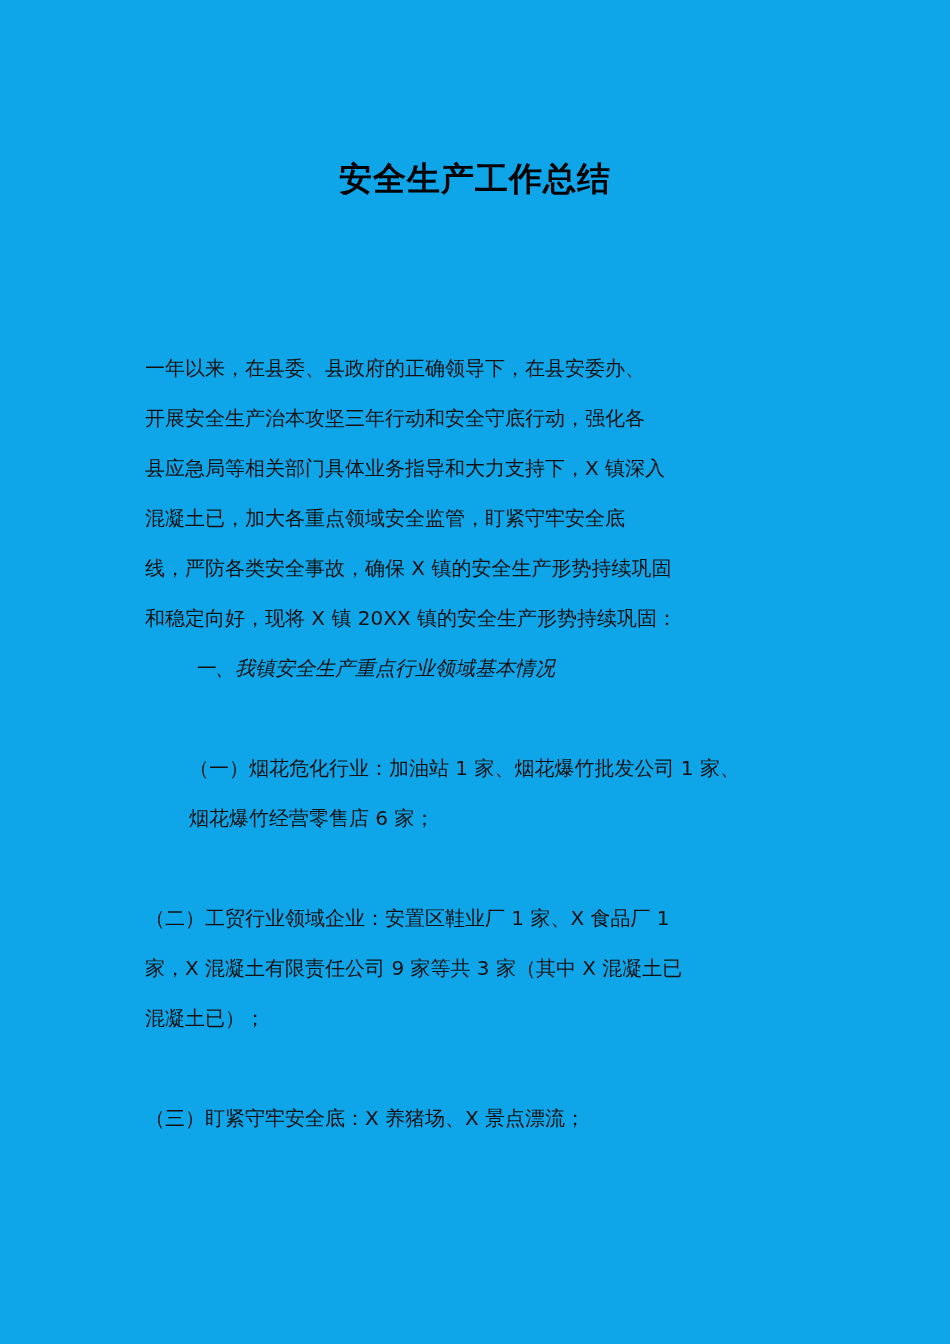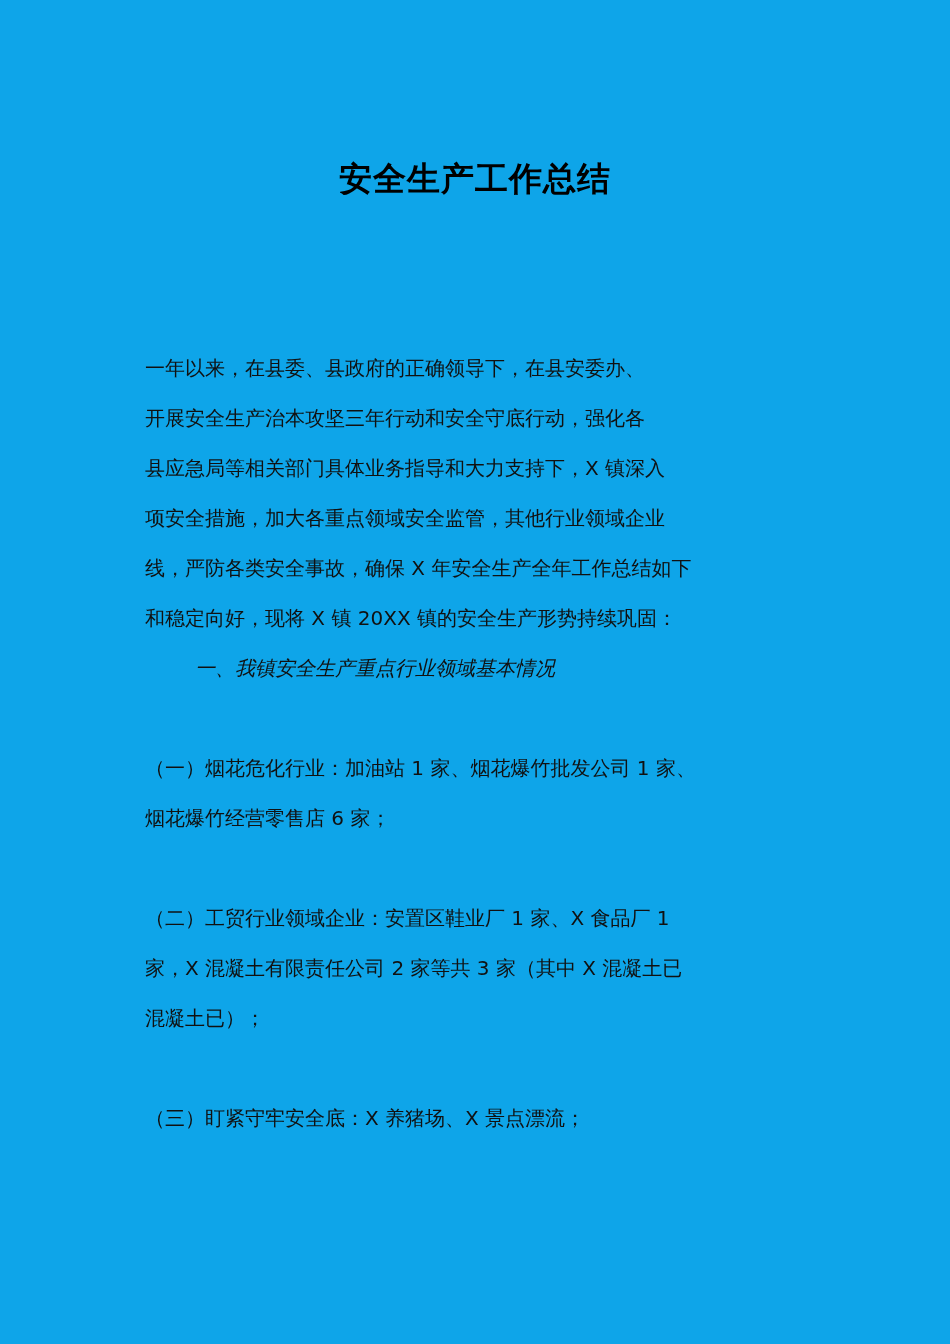--- a/index.html
+++ b/index.html
@@ -58,34 +58,34 @@
 <body>
 
 <div class="page">
 
   <div class="title">安全生产工作总结</div>
 
   <div class="body-block" style="top:343px;">
     <span class="line">一年以来，在县委、县政府的正确领导下，在县安委办、</span>
     <span class="line">开展安全生产治本攻坚三年行动和安全守底行动，强化各</span>
     <span class="line">县应急局等相关部门具体业务指导和大力支持下，X 镇深入</span>
-    <span class="line">项安全措施，加大各重点领域安全监管，其他行业领域企业</span>
-    <span class="line">线，严防各类安全事故，确保 X 年安全生产全年工作总结如下</span>
+    <span class="line">混凝土已，加大各重点领域安全监管，盯紧守牢安全底</span>
+    <span class="line">线，严防各类安全事故，确保 X 镇的安全生产形势持续巩固</span>
     <span class="line">和稳定向好，现将 X 镇 20XX 镇的安全生产形势持续巩固：</span>
     <span class="line indent">一、我镇安全生产重点行业领域基本情况</span>
   </div>
 
-  <div class="body-block" style="top:743px;">
+  <div class="body-block" style="top:743px;margin-left:44px;">
     <span class="line">（一）烟花危化行业：加油站 1 家、烟花爆竹批发公司 1 家、</span>
     <span class="line">烟花爆竹经营零售店 6 家；</span>
   </div>
 
   <div class="body-block" style="top:893px;">
     <span class="line">（二）工贸行业领域企业：安置区鞋业厂 1 家、X 食品厂 1</span>
-    <span class="line">家，X 混凝土有限责任公司 2 家等共 3 家（其中 X 混凝土已</span>
+    <span class="line">家，X 混凝土有限责任公司 9 家等共 3 家（其中 X 混凝土已</span>
     <span class="line">混凝土已）；</span>
   </div>
 
   <div class="body-block" style="top:1093px;">
     <span class="line">（三）盯紧守牢安全底：X 养猪场、X 景点漂流；</span>
   </div>
 
 </div>
 
 </body></html>

